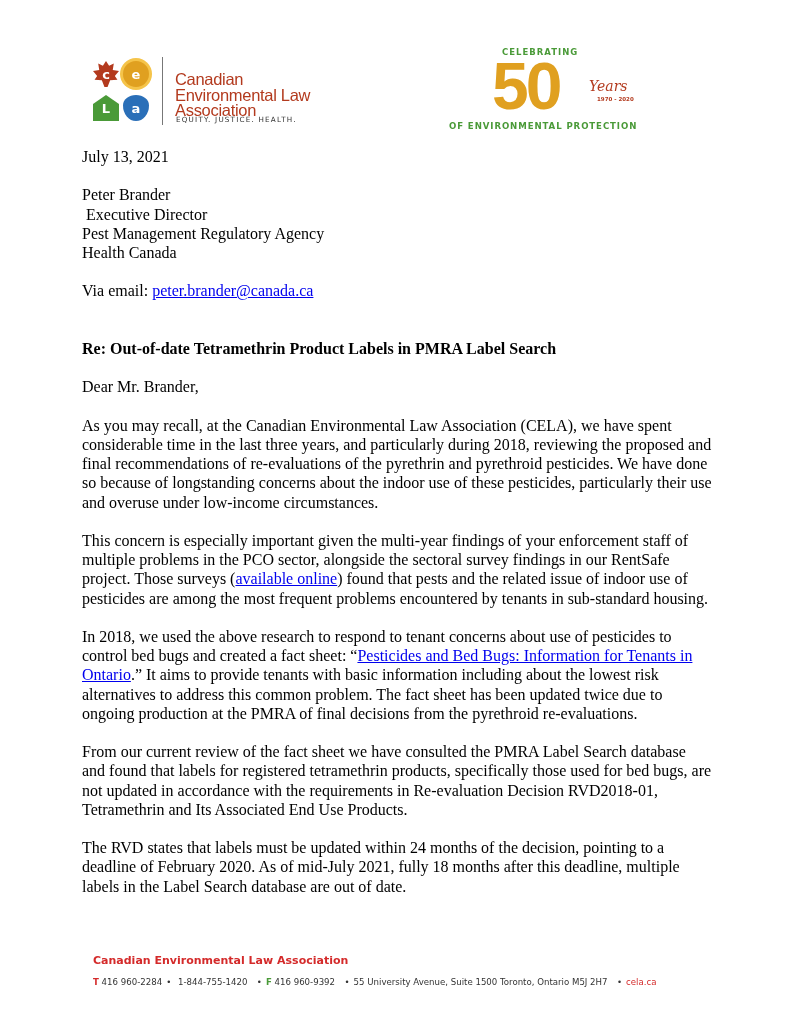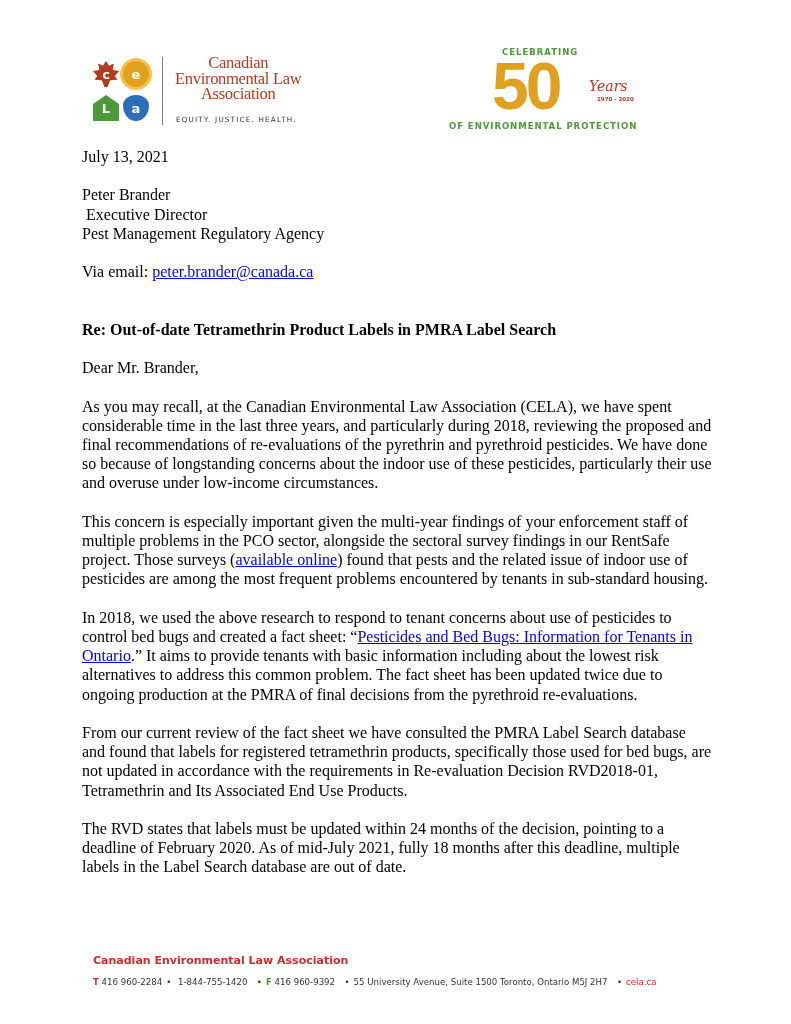--- a/index.html
+++ b/index.html
@@ -6,21 +6,21 @@
   body { width: 791px; height: 1024px; position: relative; overflow: hidden; font-family: "Liberation Serif", serif; color: #000; }
 
   .cela-logo { position: absolute; left: 91px; top: 55px; width: 260px; height: 75px; }
   .logo-icons { position: absolute; left: 0; top: 0; width: 64px; height: 70px; }
   .logo-icon { position: absolute; width: 26px; height: 26px; display: flex; align-items: center; justify-content: center; color: #fff; font-family: "DejaVu Sans", sans-serif; font-weight: bold; font-size: 13px; }
   .icon-c { left: 2px; top: 6px; background: #b33a1e; clip-path: polygon(50% 0%, 62% 18%, 80% 10%, 76% 35%, 100% 38%, 84% 58%, 94% 72%, 66% 74%, 56% 100%, 44% 100%, 34% 74%, 6% 72%, 16% 58%, 0% 38%, 24% 35%, 20% 10%, 38% 18%); }
   .icon-e { left: 32px; top: 6px; background: #e0a020; border-radius: 50%; box-shadow: 0 0 0 3px #f5c44a; }
   .icon-l { left: 2px; top: 40px; background: #4a9a38; clip-path: polygon(50% 0%, 100% 35%, 100% 100%, 0% 100%, 0% 35%); }
   .icon-a { left: 32px; top: 40px; background: #2a6fb8; border-radius: 50% 50% 50% 50% / 40% 40% 60% 60%; }
   .logo-divider { position: absolute; left: 71px; top: 2px; width: 1px; height: 68px; background: #777; }
-  .logo-text { position: absolute; left: 84px; top: 0px; font-family: Liberation Serif, serif; color: #b33a1e; font-size: 16.5px; line-height: 15.5px; letter-spacing: -0.3px; text-align: center; }
+  .logo-text { position: absolute; left: 84px; top: 17px; font-family: Liberation Sans, sans-serif; color: #b33a1e; font-size: 16.5px; line-height: 15.5px; letter-spacing: -0.3px; }
   .logo-tagline { position: absolute; left: 85px; top: 60px; font-family: "DejaVu Sans", sans-serif; font-size: 7.2px; letter-spacing: 1.2px; color: #333; }
 
   .anniv-logo { position: absolute; left: 444px; top: 44px; width: 200px; height: 88px; }
   .anniv-top { position: absolute; left: 58px; top: 3px; font-family: "DejaVu Sans", sans-serif; font-weight: bold; font-size: 8.5px; letter-spacing: 1px; color: #4a9a38; }
   .anniv-fifty { position: absolute; left: 48px; top: 9px; font-family: "Liberation Sans", sans-serif; font-weight: bold; font-size: 66px; line-height: 66px; color: #e0a020; letter-spacing: -3px; }
   .anniv-years { position: absolute; left: 145px; top: 34px; font-family: "DejaVu Serif", serif; font-style: italic; font-weight: normal; font-size: 14px; color: #b33a1e; }
   .anniv-range { position: absolute; left: 153px; top: 52px; font-family: "DejaVu Sans", sans-serif; font-size: 5.5px; color: #b33a1e; font-weight: bold; }
   .anniv-bottom { position: absolute; left: 5px; top: 77px; font-family: "DejaVu Sans", sans-serif; font-weight: bold; font-size: 8.6px; letter-spacing: 0.9px; color: #4a9a38; white-space: nowrap; }
 
   .letter { position: absolute; left: 82px; top: 147px; width: 630px; font-size: 16px; line-height: 19.2px; }
@@ -64,20 +64,21 @@
   <div class="anniv-range">1970 - 2020</div>
   <div class="anniv-bottom">OF ENVIRONMENTAL PROTECTION</div>
 </div>
 
 <div class="letter">
   <p>July 13, 2021</p>
   <div class="gap"></div>
   <p>Peter Brander</p>
   <p class="indent1">Executive Director</p>
   <p>Pest Management Regulatory Agency</p>
+  <p>Health Canada</p>
   <div class="gap"></div>
   <p><span>Via email: </span><a class="link" href="#">peter.brander@canada.ca</a></p>
   <div class="gap"></div>
   <div class="gap"></div>
   <p class="re-line">Re: Out-of-date Tetramethrin Product Labels in PMRA Label Search</p>
   <div class="gap"></div>
   <p>Dear Mr. Brander,</p>
   <div class="gap"></div>
   <p>As you may recall, at the Canadian Environmental Law Association (CELA), we have spent considerable time in the last three years, and particularly during 2018, reviewing the proposed and final recommendations of re-evaluations of the pyrethrin and pyrethroid pesticides. We have done so because of longstanding concerns about the indoor use of these pesticides, particularly their use and overuse under low-income circumstances.</p>
   <div class="gap"></div>

